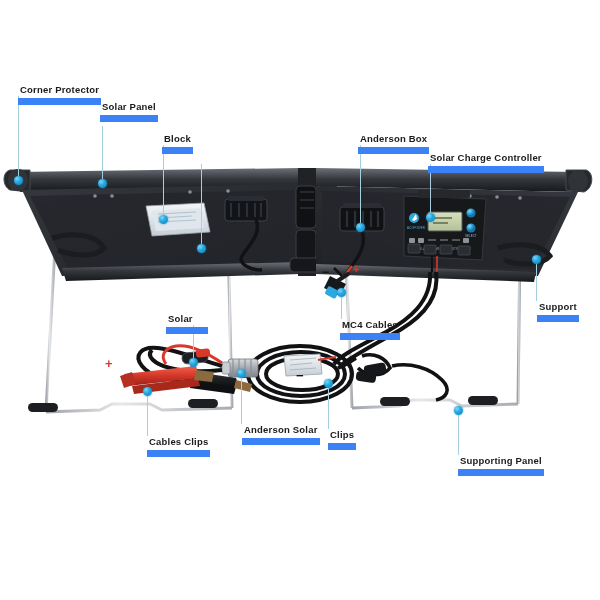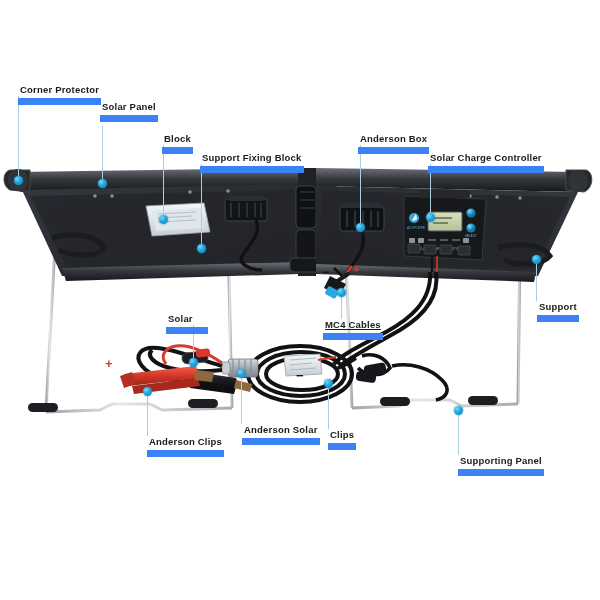--- a/index.html
+++ b/index.html
@@ -309,51 +309,50 @@
   <div class="lead v" style="left:102px;top:126px;height:57px;"></div>
   <div class="dot" style="left:102px;top:183px;"></div>
   <div class="callout nb-left" style="left:100px;top:101px;">Solar Panel</div>
 
   <div class="lead v" style="left:163px;top:145px;height:74px;"></div>
   <div class="dot" style="left:163px;top:219px;"></div>
   <div class="callout nb-left" style="left:162px;top:133px;">Block</div>
 
   <div class="lead v" style="left:201px;top:164px;height:84px;"></div>
   <div class="dot" style="left:201px;top:248px;"></div>
-  <div class="callout nb-left" style="left:200px;top:152px;">Support Fixing Block</div>
 
   <div class="lead v" style="left:360px;top:145px;height:82px;"></div>
   <div class="dot" style="left:360px;top:227px;"></div>
   <div class="callout nb-left" style="left:358px;top:133px;">Anderson Box</div>
 
   <div class="lead v" style="left:430px;top:164px;height:53px;"></div>
   <div class="dot" style="left:430px;top:217px;"></div>
   <div class="callout nb-left" style="left:428px;top:152px;">Solar Charge Controller</div>
 
   <div class="lead v" style="left:536px;top:259px;height:42px;"></div>
   <div class="dot" style="left:536px;top:259px;"></div>
   <div class="callout nb-left" style="left:537px;top:301px;">Support</div>
 
   <div class="lead v" style="left:458px;top:410px;height:45px;"></div>
   <div class="dot" style="left:458px;top:410px;"></div>
   <div class="callout nb-left" style="left:458px;top:455px;">Supporting Panel</div>
 
   <div class="lead v" style="left:341px;top:292px;height:27px;"></div>
   <div class="dot" style="left:341px;top:292px;"></div>
-  <div class="callout nb-left" style="left:323px;top:319px;text-decoration:underline;">MC4 Cables</div>
+  <div class="callout nb-left" style="left:340px;top:319px;">MC4 Cables</div>
 
   <div class="lead v" style="left:328px;top:383px;height:46px;"></div>
   <div class="dot" style="left:328px;top:383px;"></div>
   <div class="callout nb-left" style="left:328px;top:429px;">Clips</div>
 
   <div class="lead v" style="left:241px;top:373px;height:51px;"></div>
   <div class="dot" style="left:241px;top:373px;"></div>
   <div class="callout nb-left" style="left:242px;top:424px;">Anderson Solar</div>
 
   <div class="lead v" style="left:147px;top:391px;height:45px;"></div>
   <div class="dot" style="left:147px;top:391px;"></div>
-  <div class="callout nb-left" style="left:147px;top:436px;">Anderson Clips</div>
+  <div class="callout nb-left" style="left:147px;top:436px;">Cables Clips</div>
 
   <div class="lead v" style="left:193px;top:325px;height:37px;"></div>
   <div class="dot" style="left:193px;top:362px;"></div>
   <div class="callout nb-left" style="left:166px;top:313px;width:42px;">Solar</div>
 
 </div>
 
 </body></html>

